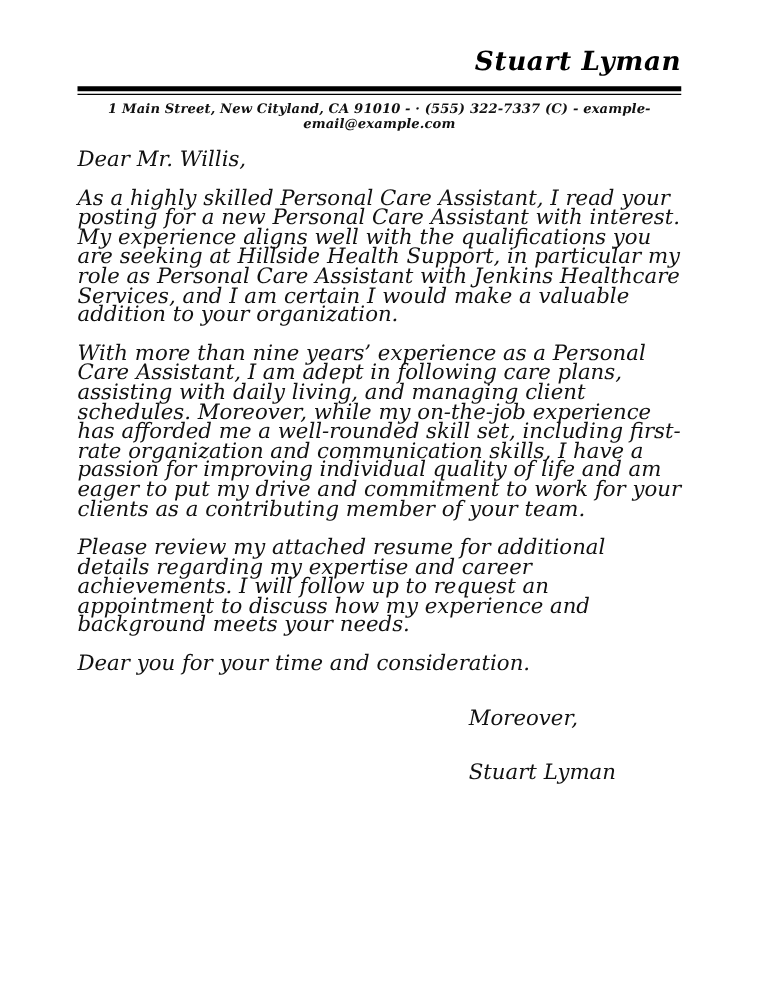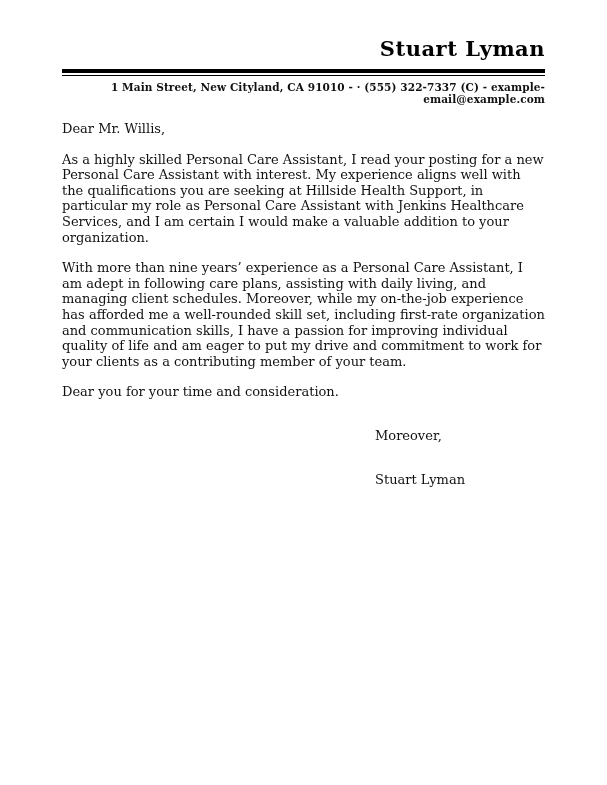--- a/index.html
+++ b/index.html
@@ -7,47 +7,48 @@
     background: #ffffff;
     font-family: "DejaVu Serif", serif;
     color: #1a1a1a;
   }
   .page {
     width: 607px;
     height: 785px;
     background: #ffffff;
     position: relative;
     padding: 36px 62px 0 62px;
+    font-style: italic;
   }
   .header-name {
     font-family: "DejaVu Serif", serif;
     font-size: 21px;
     font-weight: 700;
     text-align: right;
     color: #000000;
     letter-spacing: 0.5px;
     margin-bottom: 8px;
   }
   .header-divider {
     border-top: 4px solid #000000;
     border-bottom: 1px solid #000000;
     height: 7px;
     width: 100%;
     margin-bottom: 5px;
   }
   .contact-line {
     font-size: 10.5px;
     font-weight: 700;
-    text-align: right;
+    text-align: center;
     color: #111111;
     margin-bottom: 16px;
     letter-spacing: 0.1px;
   }
   .letter-body {
-    font-size: 13px;
+    font-size: 17px;
     line-height: 15.6px;
     color: #111111;
   }
   .letter-body p {
     margin-bottom: 15px;
   }
   .salutation {
     margin-bottom: 15px;
   }
   .sign-block {
@@ -73,20 +74,21 @@
   <div class="contact-line">1 Main Street, New Cityland, CA 91010 - · (555) 322-7337 (C) - example-email@example.com</div>
 
   <div class="letter-body">
 
     <p class="salutation">Dear Mr. Willis,</p>
 
     <p>As a highly skilled Personal Care Assistant, I read your posting for a new Personal Care Assistant with interest. My experience aligns well with the qualifications you are seeking at Hillside Health Support, in particular my role as Personal Care Assistant with Jenkins Healthcare Services, and I am certain I would make a valuable addition to your organization.</p>
 
     <p>With more than nine years’ experience as a Personal Care Assistant, I am adept in following care plans, assisting with daily living, and managing client schedules. Moreover, while my on-the-job experience has afforded me a well-rounded skill set, including first-rate organization and communication skills, I have a passion for improving individual quality of life and am eager to put my drive and commitment to work for your clients as a contributing member of your team.</p>
 
+    <p>Please review my attached resume for additional details regarding my expertise and career achievements. I will follow up to request an appointment to discuss how my experience and background meets your needs.</p>
 
     <p>Dear you for your time and consideration.</p>
 
     <div class="sign-block">
       <p class="signoff">Moreover,</p>
       <p class="signature">Stuart Lyman</p>
     </div>
 
   </div>
 

